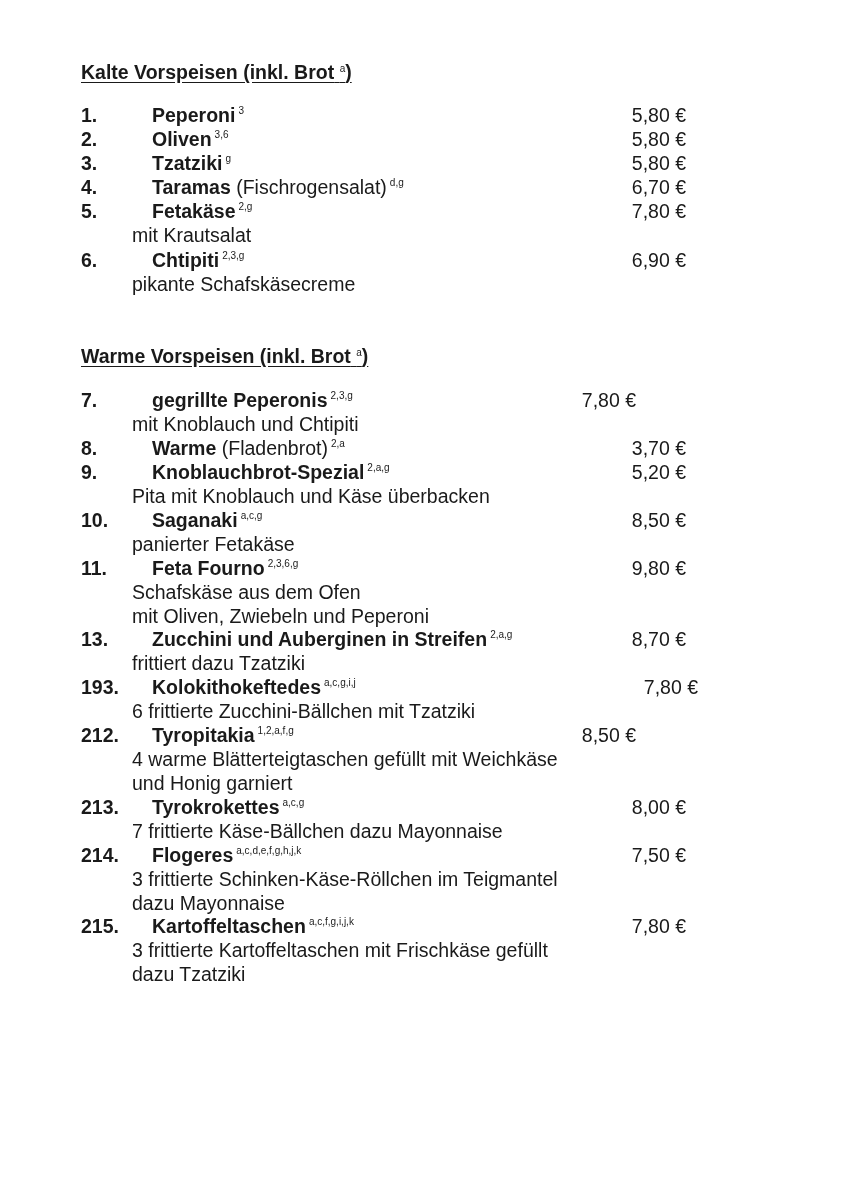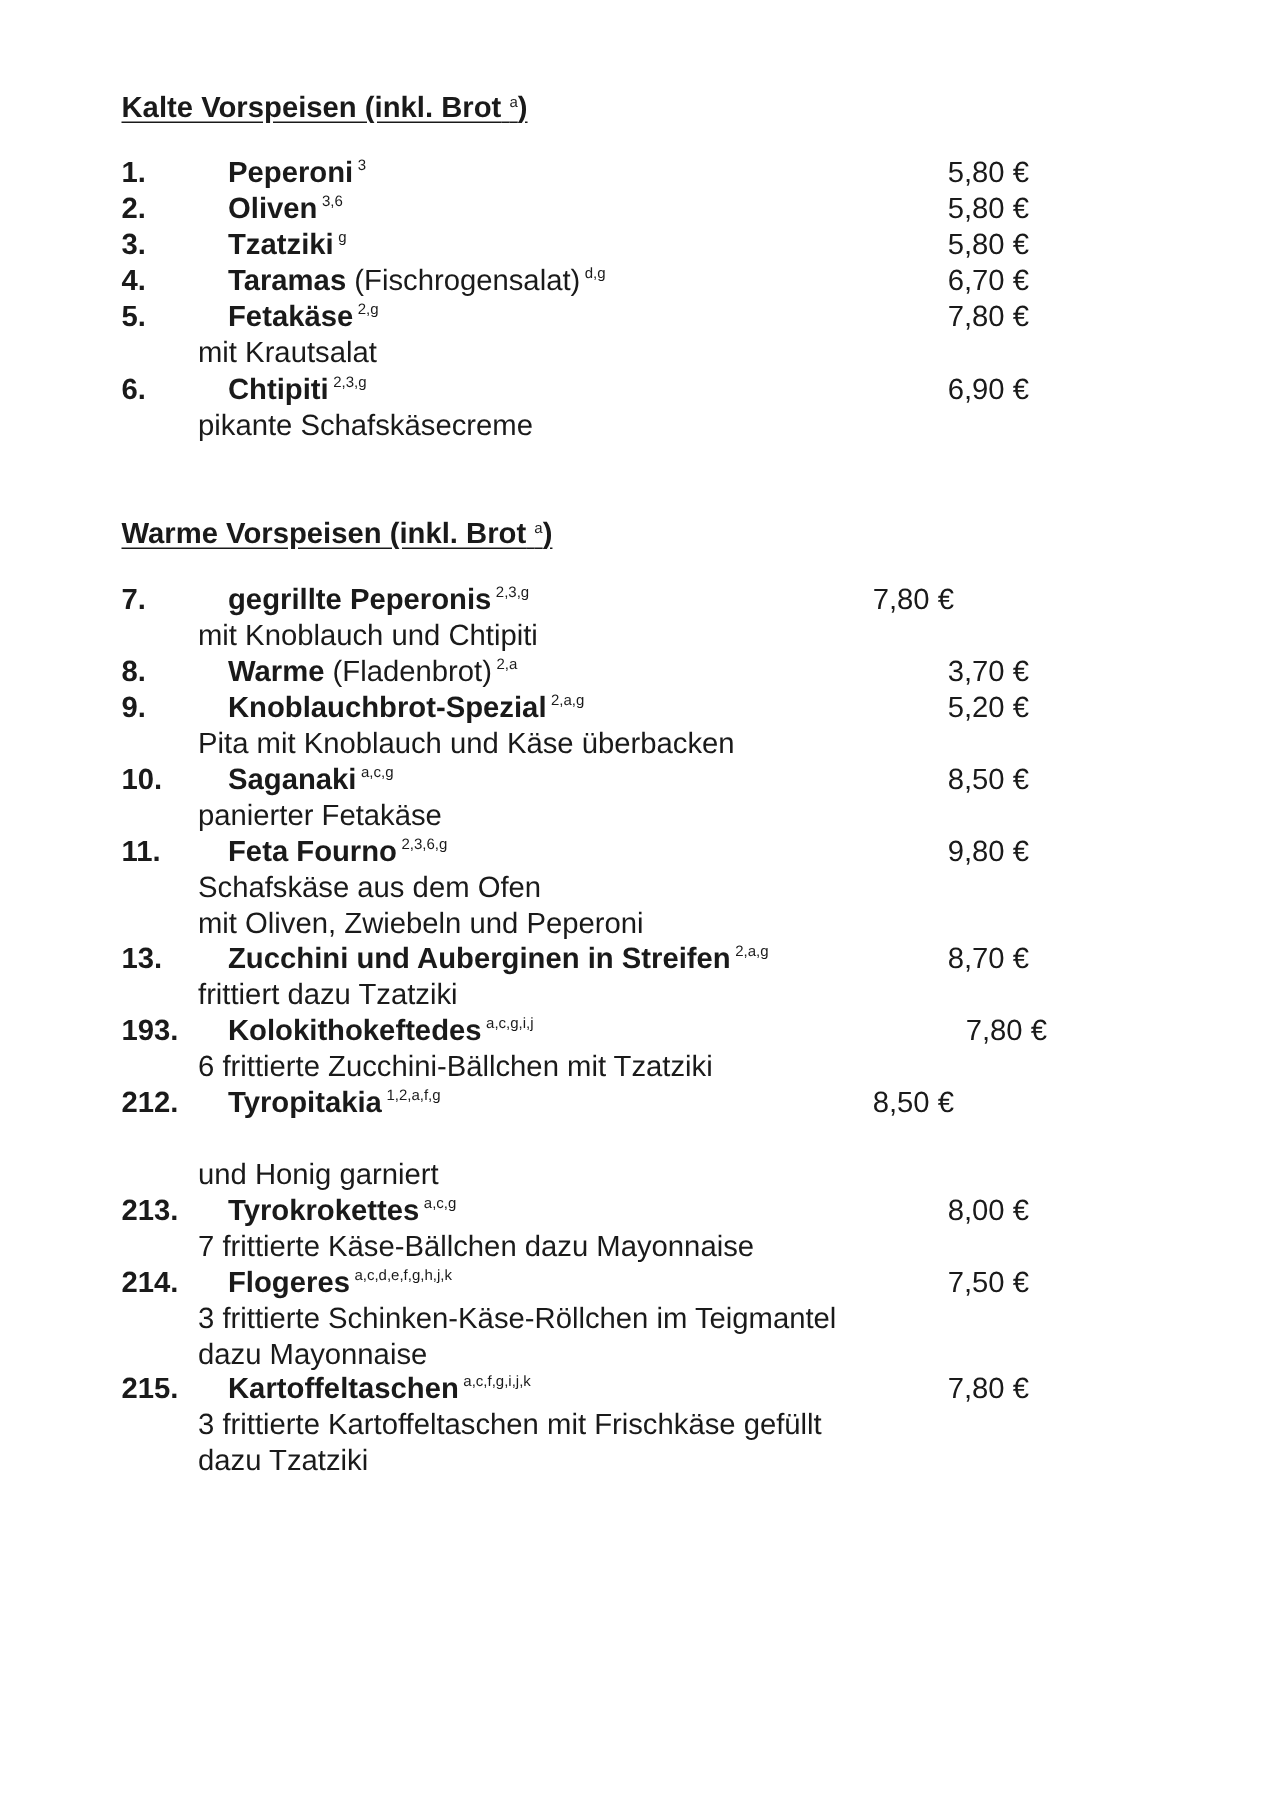--- a/index.html
+++ b/index.html
@@ -130,20 +130,23 @@
   </div>
   <div class="row" style="top:699px;">
     <span class="desc">6 frittierte Zucchini-Bällchen mit Tzatziki</span>
   </div>
 
   <div class="row" style="top:723px;">
     <span class="num">212.</span>
     <span class="name"><b>Tyropitakia</b><sup>1,2,a,f,g</sup></span>
     <span class="price alt">8,50 €</span>
   </div>
+  <div class="row" style="top:747px;">
+    <span class="desc">4 warme Blätterteigtaschen gefüllt mit Weichkäse</span>
+  </div>
   <div class="row" style="top:771px;">
     <span class="desc">und Honig garniert</span>
   </div>
 
   <div class="row" style="top:795px;">
     <span class="num">213.</span>
     <span class="name"><b>Tyrokrokettes</b><sup>a,c,g</sup></span>
     <span class="price">8,00 €</span>
   </div>
   <div class="row" style="top:819px;">

